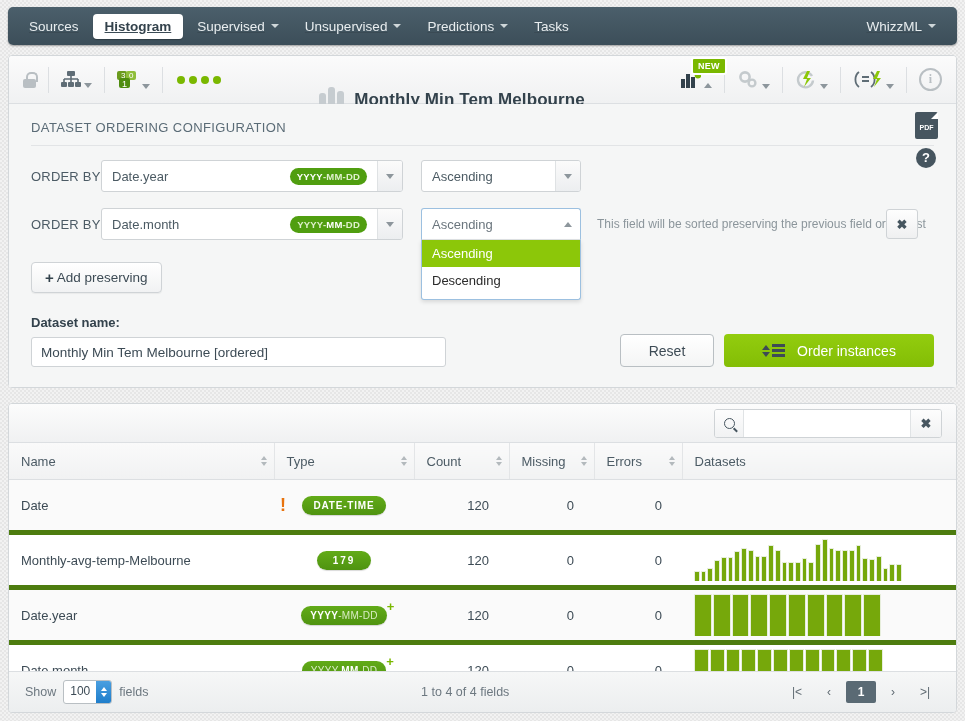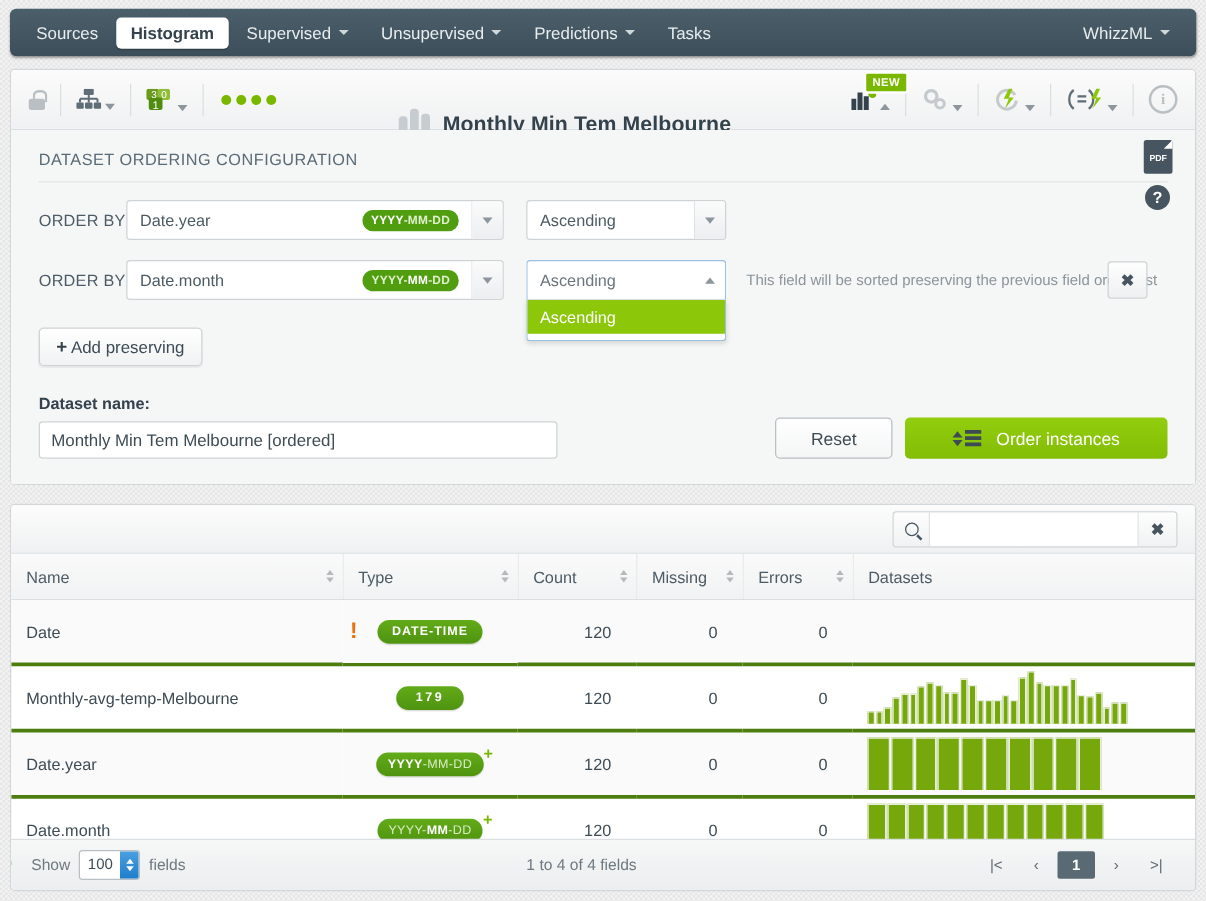--- a/index.html
+++ b/index.html
@@ -33,20 +33,21 @@
     position: absolute;
     left: 8px; top: 7px;
     width: 949px; height: 38px;
     border-radius: 5px;
     background: linear-gradient(to bottom, #4b5f6b 0%, #3c4e59 100%);
     box-shadow: 0 1px 2px rgba(0,0,0,.35);
     display: flex;
     align-items: center;
     padding: 0 8px;
     box-sizing: border-box;
+    text-decoration: underline;
   }
   .nav-item {
     color: #e8edef;
     font-size: 13.5px;
     padding: 5px 12px;
     margin: 0 1px;
     border-radius: 4px;
     white-space: nowrap;
     cursor: pointer;
     display: flex;
@@ -557,21 +558,21 @@
     border-left: 3.5px solid transparent;
     border-right: 3.5px solid transparent;
   }
   .sortcol i.up { border-bottom: 4px solid #b3b9bd; }
   .sortcol i.dn { border-top: 4px solid #b3b9bd; }
   table.fields tbody td {
     height: 50px;
     font-size: 13px;
     color: #3d4b55;
     padding: 0 12px;
-    border-bottom: 3px solid #4d7c0f;
+    border-bottom: 5px solid #4d7c0f;
     vertical-align: middle;
   }
   tr.alt td { background: #fafafa; }
   .num { text-align: right; padding-right: 20px !important; }
   .type-cell { position: relative; text-align: center; }
   .warn {
     position: absolute;
     left: 6px; top: 50%;
     transform: translateY(-50%);
     color: #e8730d;
@@ -837,20 +838,21 @@
 
       <div class="dropdown-open">
         <div class="dd-head">
           <span class="fv">Ascending</span>
           <span class="sel-arrow" style="border-left:none;background:transparent">
             <span class="mini-caret up"></span>
           </span>
         </div>
         <div class="dd-list">
           <div class="dd-opt sel">Ascending</div>
+          <div class="dd-opt">Descending</div>
         </div>
       </div>
 
       <div class="hint-text">This field will be sorted preserving the previous field order first</div>
       <div class="del-btn">✖</div>
     </div>
 
     <div style="margin-top:22px">
       <div class="add-btn">
         <span class="plus">+</span>

